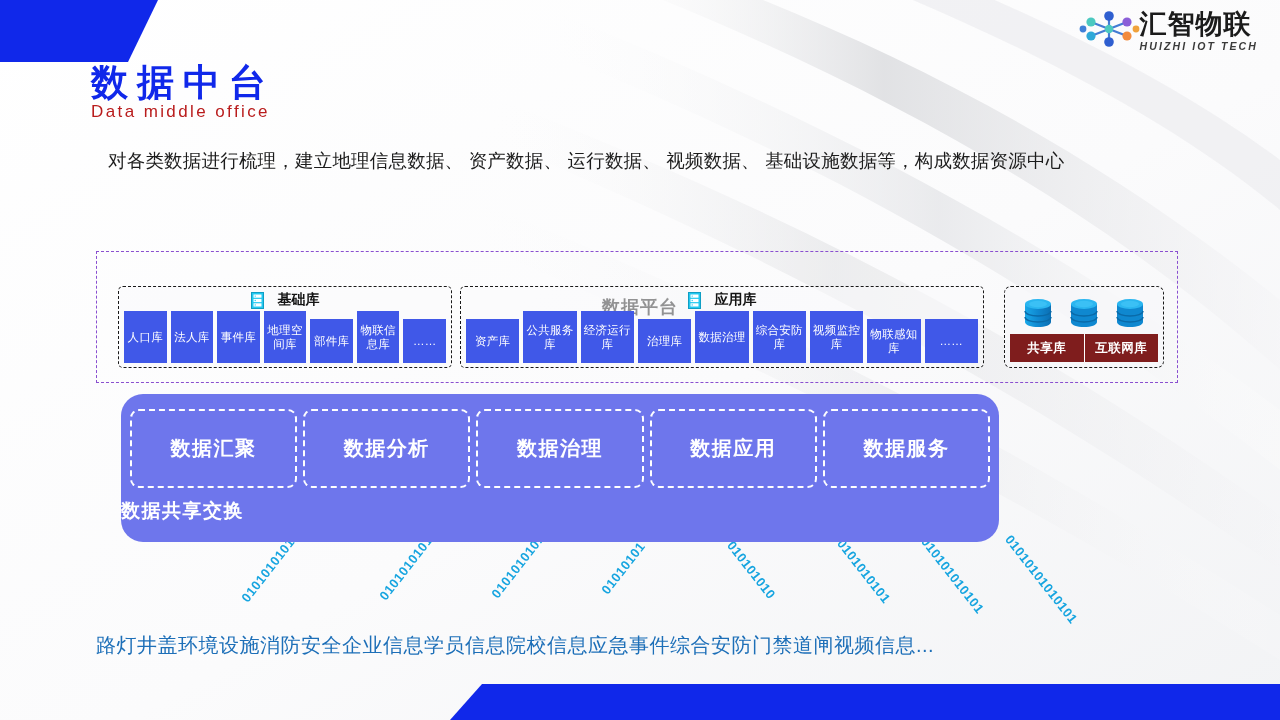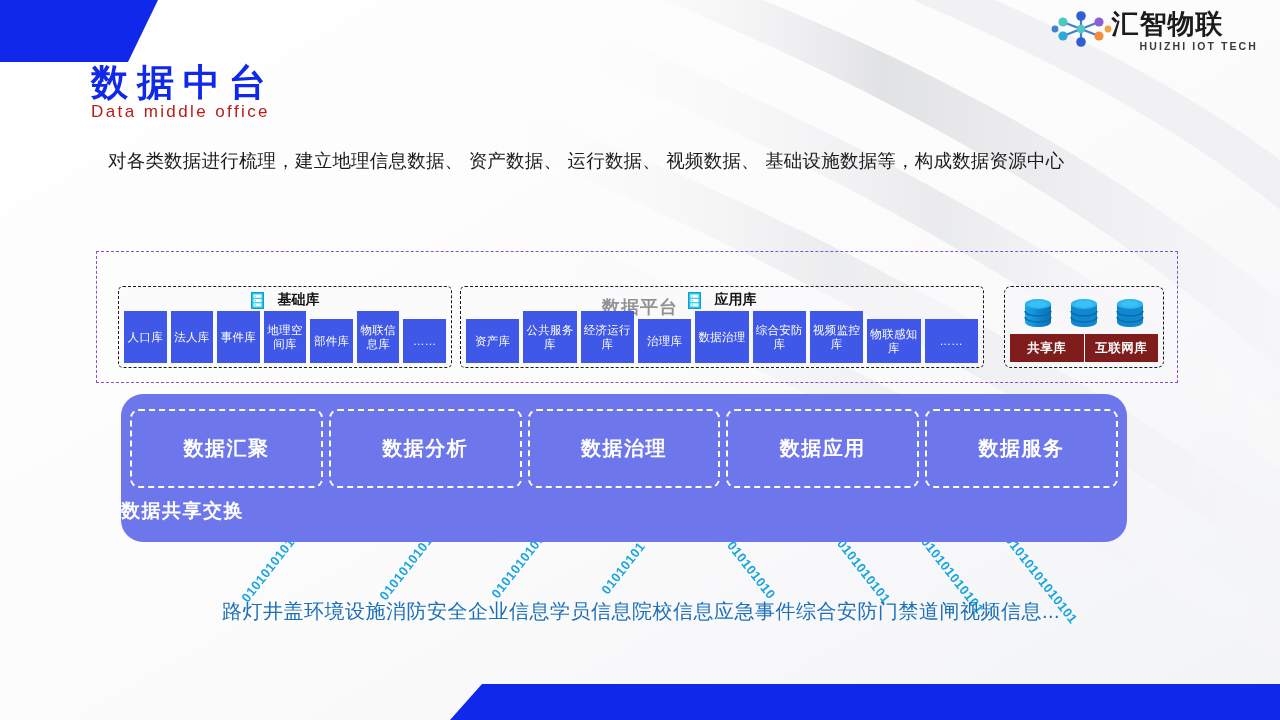--- a/index.html
+++ b/index.html
@@ -34,21 +34,21 @@
     z-index: 6; display: flex; align-items: center; 
   }
   #logo .logo-text { display: flex; flex-direction: column; align-items: flex-start; }
   #logo .logo-cn {
     font-size: 27px; font-weight: 700; color: #1b1b1b;
     letter-spacing: 1px; line-height: 1.05;
     font-family: "Liberation Sans", "DejaVu Sans", sans-serif;
   }
   #logo .logo-en {
     font-size: 10.5px; font-weight: 700; color: #3a3a3a;
-    letter-spacing: 2.1px; margin-top: 1px; margin-left: 28px;
+    letter-spacing: 2.1px; font-style: italic; margin-top: 1px;
   }
 
   
   #title-block { position: absolute; left: 62px; top: 62px; z-index: 5; margin-left: 29px; }
   #page-title {
     font-size: 37px; font-weight: 700; color: #1028ea;
     letter-spacing: 9px; line-height: 1.12;
   }
   #page-subtitle {
     font-size: 17px; color: #b91c1c; letter-spacing: 2.4px;
@@ -116,21 +116,21 @@
     display: flex; background: #7f1d1d;
   }
   .db-label {
     flex: 1 1 0; display: flex; align-items: center; justify-content: center;
     color: #ffffff; font-size: 12.5px; font-weight: 700; letter-spacing: 0.5px;
   }
   .db-label + .db-label { border-left: 1.5px solid #ffffff; }
 
   
   #capability-panel {
-    position: absolute; left: 121px; top: 394px; width: 1006px; height: 148px;
+    position: absolute; left: 121px; top: 394px; width: 878px; height: 148px;
     background: #6e76ec; border-radius: 22px; z-index: 6;
   }
   #capability-row {
     position: absolute; left: 9px; right: 9px; top: 15px; height: 79px;
     display: flex; gap: 6px;
   }
   .cap-card {
     flex: 1 1 0; border: 2.5px dashed #ffffff; border-radius: 9px;
     display: flex; align-items: center; justify-content: center;
     color: #ffffff; font-size: 20px; font-weight: 700; letter-spacing: 1.5px;
@@ -143,22 +143,22 @@
   
   #binary-layer { position: absolute; left: 0; top: 520px; width: 1280px; height: 110px; z-index: 4; }
   .binary-str {
     position: absolute; color: #17a5e0; font-weight: 700;
     font-size: 13px; letter-spacing: 0.5px; white-space: nowrap;
     font-family: "Liberation Sans", "DejaVu Sans", sans-serif;
   }
 
   
   #tag-row {
-    position: absolute; left: 96px; top: 598px; width: 1090px;
-    z-index: 6; display: flex; justify-content: center; align-items: baseline;
+    position: absolute; left: 96px; top: 632px; width: 1090px;
+    z-index: 6; display: flex; justify-content: flex-start; align-items: baseline;
   }
   .tag-item {
     font-size: 20px; color: #1d6fb8; letter-spacing: 0.5px; white-space: nowrap;
   }
 </style>
 </head>
 <body>
 
 <div id="bg-layer">
   <svg viewBox="0 0 1280 720" xmlns="http://www.w3.org/2000/svg">

